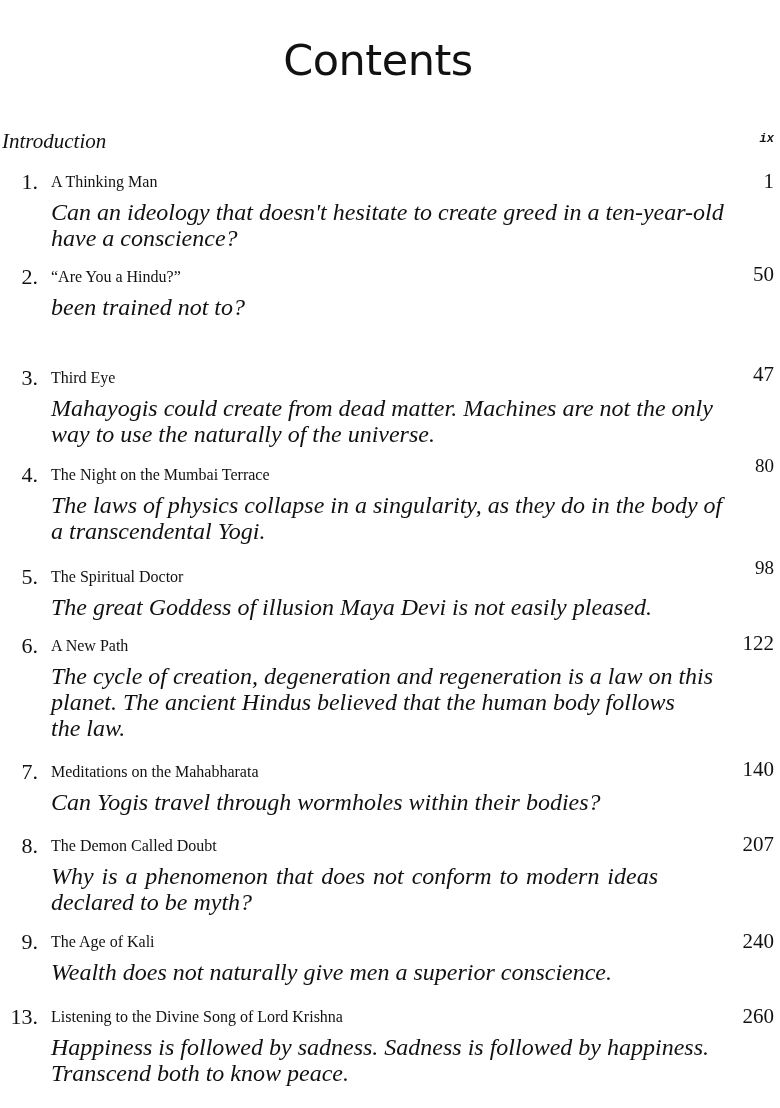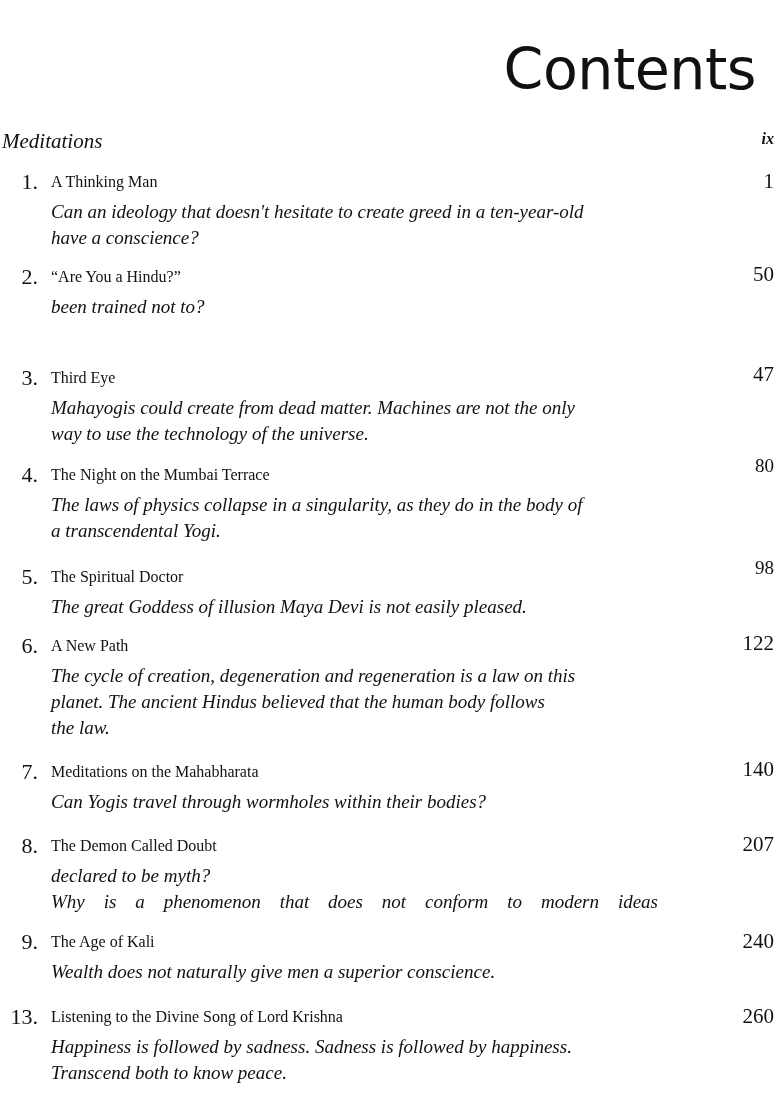--- a/index.html
+++ b/index.html
@@ -1,65 +1,65 @@
 <!DOCTYPE html>
 <html><head>
 <meta charset="utf-8">
 <style>
   html, body { margin: 0; padding: 0; background: #ffffff; }
   body { width: 780px; height: 1108px; position: relative; overflow: hidden; color: #111111; }
   .page-title {
     position: absolute; left: 0; width: 756px; top: 6px;
-    text-align: right;
+    text-align: center;
     font-family: "DejaVu Sans", sans-serif;
-    font-size: 57px; font-weight: normal; letter-spacing: -0.5px;
+    font-size: 43px; font-weight: normal; letter-spacing: -0.5px;
     line-height: 50px; color: #111;
   }
   .intro {
     position: absolute; left: 2px; top: 128px;
     font-family: "Liberation Serif", serif; font-style: italic;
     font-size: 21px; line-height: 26px; color: #111;
   }
   .intro-page {
     position: absolute; right: 6px; top: 126px;
-    font-family: Liberation Serif, serif; font-style: italic; font-weight: bold;
-    font-size: 16px; line-height: 26px;
+    font-family: Liberation Mono, monospace; font-style: italic; font-weight: bold;
+    font-size: 12px; line-height: 26px;
   }
   .chapter { position: absolute; left: 0; width: 780px; }
   .ch-num {
     position: absolute; left: 0; width: 38px; top: 0;
     text-align: right;
     font-family: "Liberation Serif", serif; font-size: 22px; line-height: 26px;
   }
   .ch-title {
     position: absolute; left: 51px; top: 0;
     font-family: "Liberation Serif", serif; font-size: 16px; line-height: 26px; white-space: nowrap;
   }
   .ch-page {
     position: absolute; right: 6px;
     font-family: "Liberation Serif", serif; font-size: 21px; line-height: 26px;
   }
   .ch-page.sans { font-family: Liberation Serif, serif; font-size: 19px; }
   .ch-sub {
     position: absolute; left: 51px; top: 30px; width: 607px;
     font-family: "Liberation Serif", serif; font-style: italic;
-    font-size: 19px; line-height: 26px; color: #111;
+    font-size: 24px; line-height: 26px; color: #111;
   }
   .ch-sub .line { display: block; white-space: nowrap; }
   .ch-sub .line.justify { text-align: justify; text-align-last: justify; white-space: normal; }
 </style>
 </head>
 <body>
 
 <h1 class="page-title">Contents</h1>
 
 <div>
 
   <div>
-    <span class="intro">Meditations</span>
+    <span class="intro">Introduction</span>
     <span class="intro-page">ix</span>
   </div>
 
   <div class="chapter" style="top:169px">
     <span class="ch-num">1.</span>
     <span class="ch-title">A Thinking Man</span>
     <span class="ch-page" style="top:-1px">1</span>
     <div class="ch-sub">
       <span class="line">Can an ideology that doesn't hesitate to create greed in a ten-year-old</span>
       <span class="line">have a conscience?</span>
@@ -74,21 +74,21 @@
       <span class="line">been trained not to?</span>
     </div>
   </div>
 
   <div class="chapter" style="top:365px">
     <span class="ch-num">3.</span>
     <span class="ch-title">Third Eye</span>
     <span class="ch-page" style="top:-4px">47</span>
     <div class="ch-sub">
       <span class="line">Mahayogis could create from dead matter. Machines are not the only</span>
-      <span class="line">way to use the technology of the universe.</span>
+      <span class="line">way to use the naturally of the universe.</span>
     </div>
   </div>
 
   <div class="chapter" style="top:462px">
     <span class="ch-num">4.</span>
     <span class="ch-title">The Night on the Mumbai Terrace</span>
     <span class="ch-page sans" style="top:-9px">80</span>
     <div class="ch-sub">
       <span class="line">The laws of physics collapse in a singularity, as they do in the body of</span>
       <span class="line">a transcendental Yogi.</span>
@@ -122,22 +122,22 @@
     <div class="ch-sub">
       <span class="line">Can Yogis travel through wormholes within their bodies?</span>
     </div>
   </div>
 
   <div class="chapter" style="top:833px">
     <span class="ch-num">8.</span>
     <span class="ch-title">The Demon Called Doubt</span>
     <span class="ch-page" style="top:-2px">207</span>
     <div class="ch-sub">
+      <span class="line justify">Why is a phenomenon that does not conform to modern ideas</span>
       <span class="line">declared to be myth?</span>
-      <span class="line justify">Why is a phenomenon that does not conform to modern ideas</span>
     </div>
   </div>
 
   <div class="chapter" style="top:929px">
     <span class="ch-num">9.</span>
     <span class="ch-title">The Age of Kali</span>
     <span class="ch-page" style="top:-1px">240</span>
     <div class="ch-sub">
       <span class="line">Wealth does not naturally give men a superior conscience.</span>
     </div>

